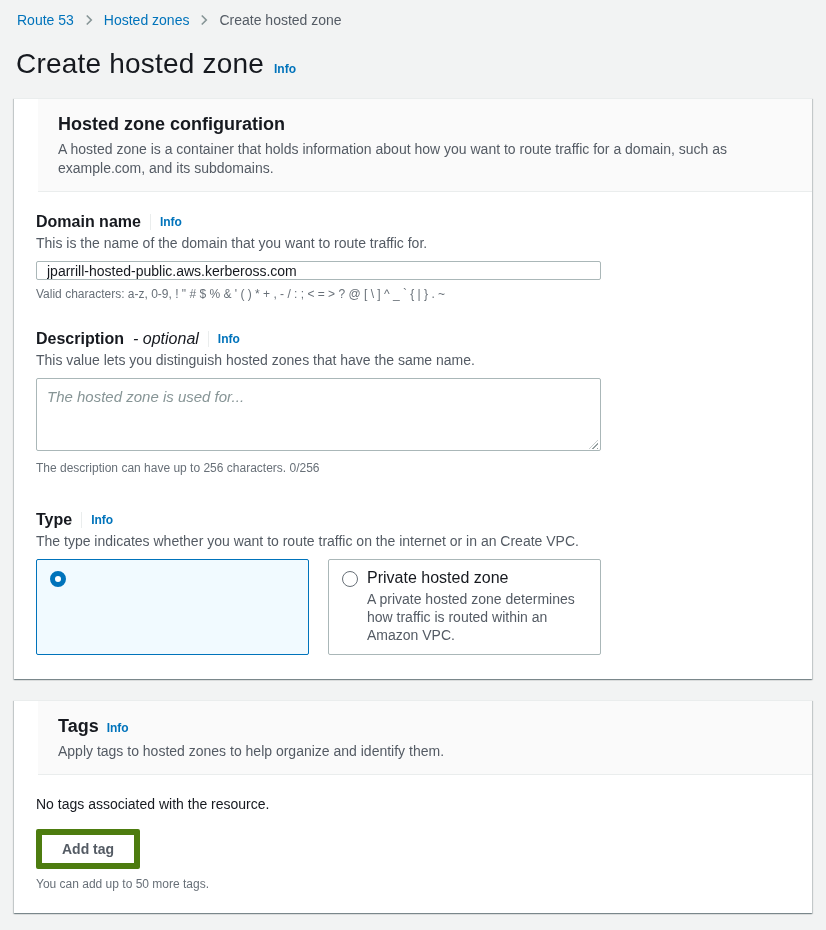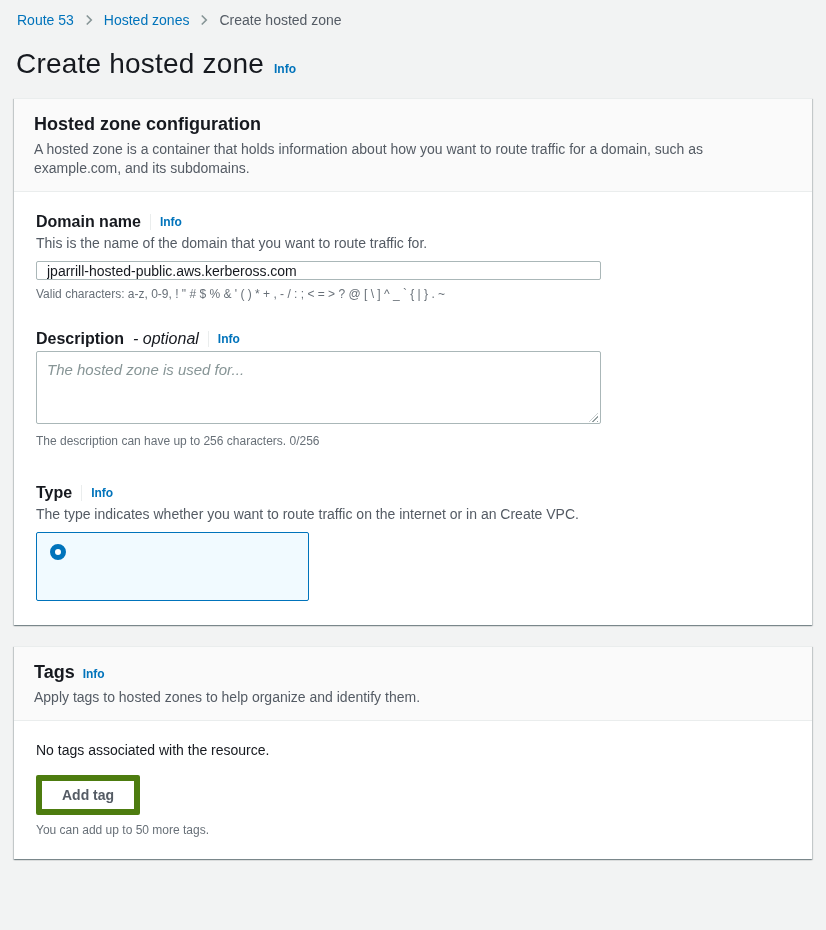--- a/index.html
+++ b/index.html
@@ -34,20 +34,21 @@
   .panel {
     background: #fff;
     border-top: 1px solid #eaeded;
     box-shadow: 0 1px 1px 0 rgba(0,28,36,.3), 1px 1px 1px 0 rgba(0,28,36,.15), -1px 1px 1px 0 rgba(0,28,36,.15);
     margin-bottom: 21px;
   }
   .panel-header {
     background: #fafafa;
     padding: 15px 20px 13px 20px;
     border-bottom: 1px solid #eaeded;
+    margin-left: 24px;
   }
   .panel-title-row { display: flex; align-items: baseline; gap: 8px; margin-bottom: 5px; }
   .panel-title { font-size: 18px; font-weight: 700; color: #16191f; }
   .panel-desc { font-size: 14px; color: #545b64; line-height: 19px; }
   .panel-body { padding: 21px 20px 22px 22px; }
 
   
   .field { margin-bottom: 29px; }
   .field:last-child { margin-bottom: 2px; margin-top: 36px; }
   .label-row { display: flex; align-items: center; gap: 9px; margin-bottom: 3px; }
@@ -149,38 +150,46 @@
         <div class="constraint">Valid characters: a-z, 0-9, ! " # $ % &amp; ' ( ) * + , - / : ; &lt; = &gt; ? @ [ \ ] ^ _ ` { | } . ~</div>
       </div>
 
       <div class="field">
         <div class="label-row">
           <label class="field-label">Description</label>
           <span class="optional">- optional</span>
           <span class="label-divider"></span>
           <a class="info-link">Info</a>
         </div>
+        <div class="field-desc">This value lets you distinguish hosted zones that have the same name.</div>
         <div class="textarea-wrap">
           <textarea class="text-input" placeholder="The hosted zone is used for..." style=""></textarea>
           <span class="resize-handle"></span>
         </div>
         <div class="constraint">The description can have up to 256 characters. 0/256</div>
       </div>
 
       <div class="field">
         <div class="label-row">
           <label class="field-label">Type</label>
           <span class="label-divider"></span>
           <a class="info-link">Info</a>
         </div>
         <div class="field-desc">The type indicates whether you want to route traffic on the internet or in an Create VPC.</div>
         <div class="tiles">
           <div class="tile selected">
             <span class="radio"></span>
           </div>
+          <div class="tile">
+            <span class="radio"></span>
+            <div>
+              <div class="tile-title">Private hosted zone</div>
+              <div class="tile-desc">A private hosted zone determines how traffic is routed within an Amazon VPC.</div>
+            </div>
+          </div>
         </div>
       </div>
 
     </div>
   </section>
 
   <section class="panel">
     <div class="panel-header">
       <div class="panel-title-row">
         <h2 class="panel-title">Tags</h2>

